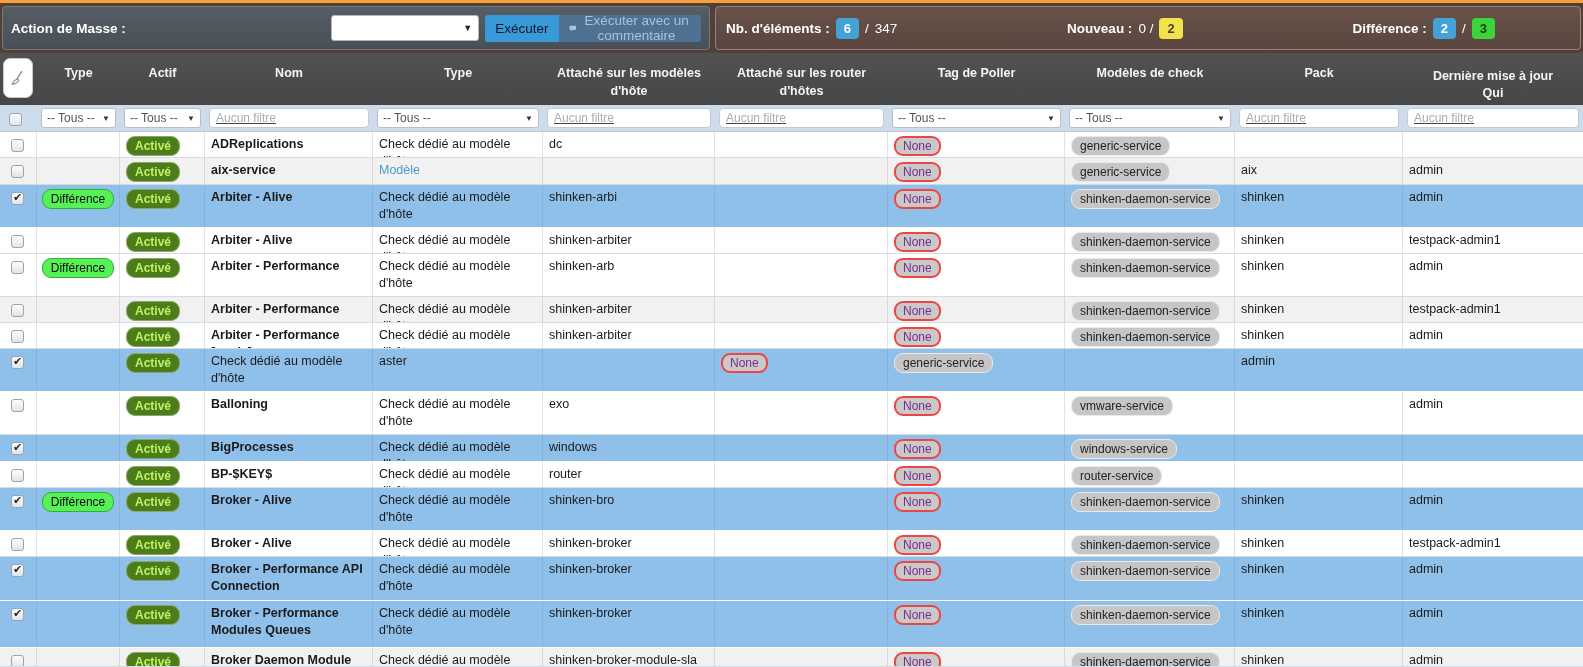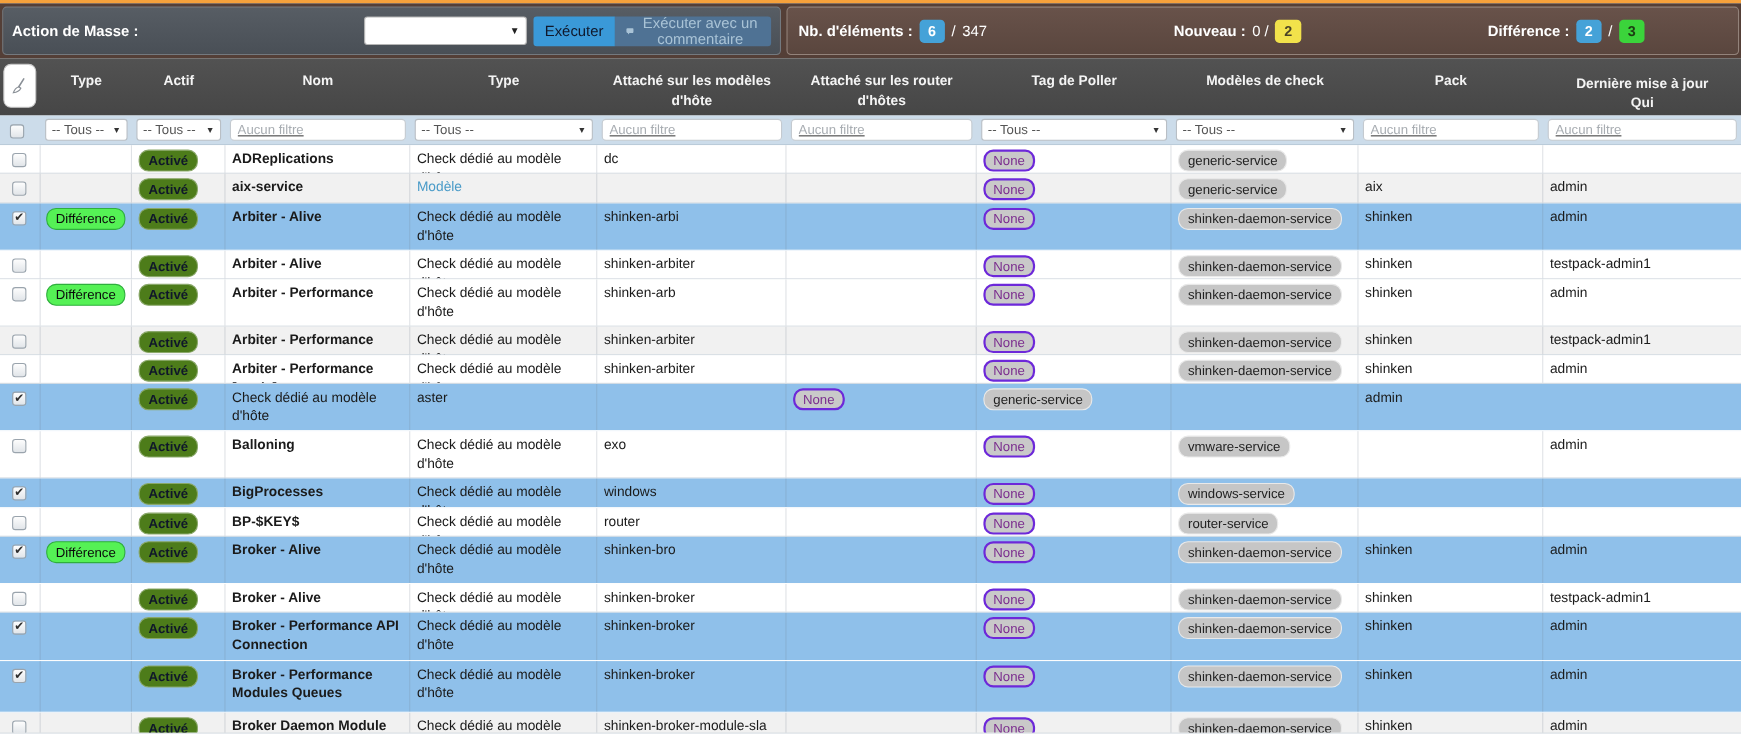--- a/index.html
+++ b/index.html
@@ -73,23 +73,23 @@
   .type.link { color:#4a9bc8; }
 
   input[type=checkbox] { appearance:none; -webkit-appearance:none; width:13px; height:13px;
     margin:3px 0 0 5px; border:1px solid #9aa4ad; border-radius:3px;
     background:linear-gradient(#fdfdfd,#e1e5e9); position:relative; cursor:pointer; }
   input[type=checkbox]:checked::after { content:"\2714"; position:absolute; left:1px;
     top:-2px; font-size:11px; color:#2c2c2c; }
 
   .badge { border-radius:9px; padding:1px 8px; font-size:12px; white-space:nowrap; }
   .badge-diff { background:#55f155; color:#0a0a0a; border:1px solid #2fae3d; }
-  .badge-actif { background:#4d7c1a; color:#0f172a; border:1px solid #8aa86a;
+  .badge-actif { background:#4d7c1a; color:#bef264; border:1px solid #8aa86a;
     font-weight:bold; }
-  .badge-none { background:#c9c9c9; color:#7b2d8e; border:2px solid #6d28d9;
+  .badge-none { background:#c9c9c9; color:#7b2d8e; border:2px solid #ef4444;
     padding:0 7px; }
   .badge-check { background:#c6c6c6; color:#222; border:1px solid #e9e9e9; }
 </style>
 </head>
 <body>
 
 <div class="top-strip"></div>
 
 <div class="band">
   <div class="panel panel-left">

